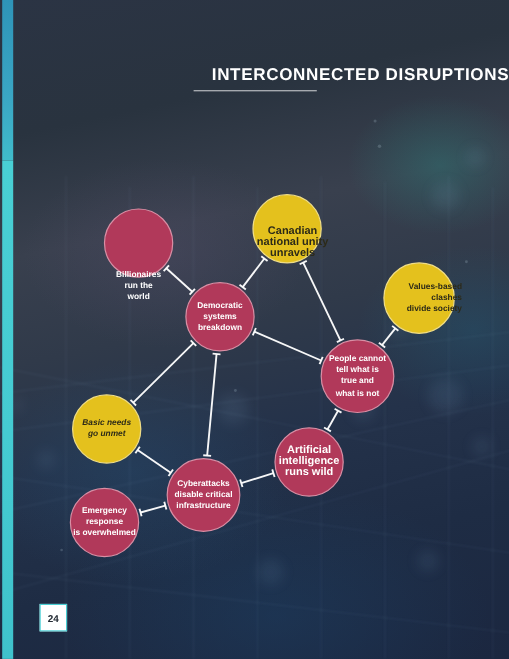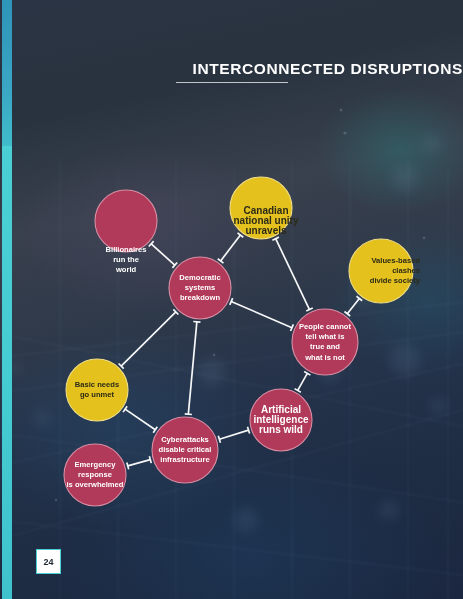--- a/index.html
+++ b/index.html
@@ -213,21 +213,21 @@
         <div>Democratic</div>
         <div>systems</div>
         <div>breakdown</div>
       </div>
       <div class="node-label pink" style="left: 325px; top: 342px; font-size: 7.6px; width: 80px;">
         <div>People cannot</div>
         <div>tell what is</div>
         <div>true and</div>
         <div>what is not</div>
       </div>
-      <div class="node-label yellow" style="left: 97px; top: 390px; font-size: 7.6px; width: 76px;">
+      <div class="node-label yellow" style="left: 97px; top: 390px; font-size: 7.6px; width: 76px; font-style: italic;">
         <div>Basic needs</div>
         <div>go unmet</div>
       </div>
       <div class="node-label pink" style="left: 281px; top: 420px; font-size: 10px; width: 76px;">
         <div>Artificial</div>
         <div>intelligence</div>
         <div>runs wild</div>
       </div>
       <div class="node-label pink" style="left: 185px; top: 450px; font-size: 7.6px; width: 80px;">
         <div>Cyberattacks</div>

